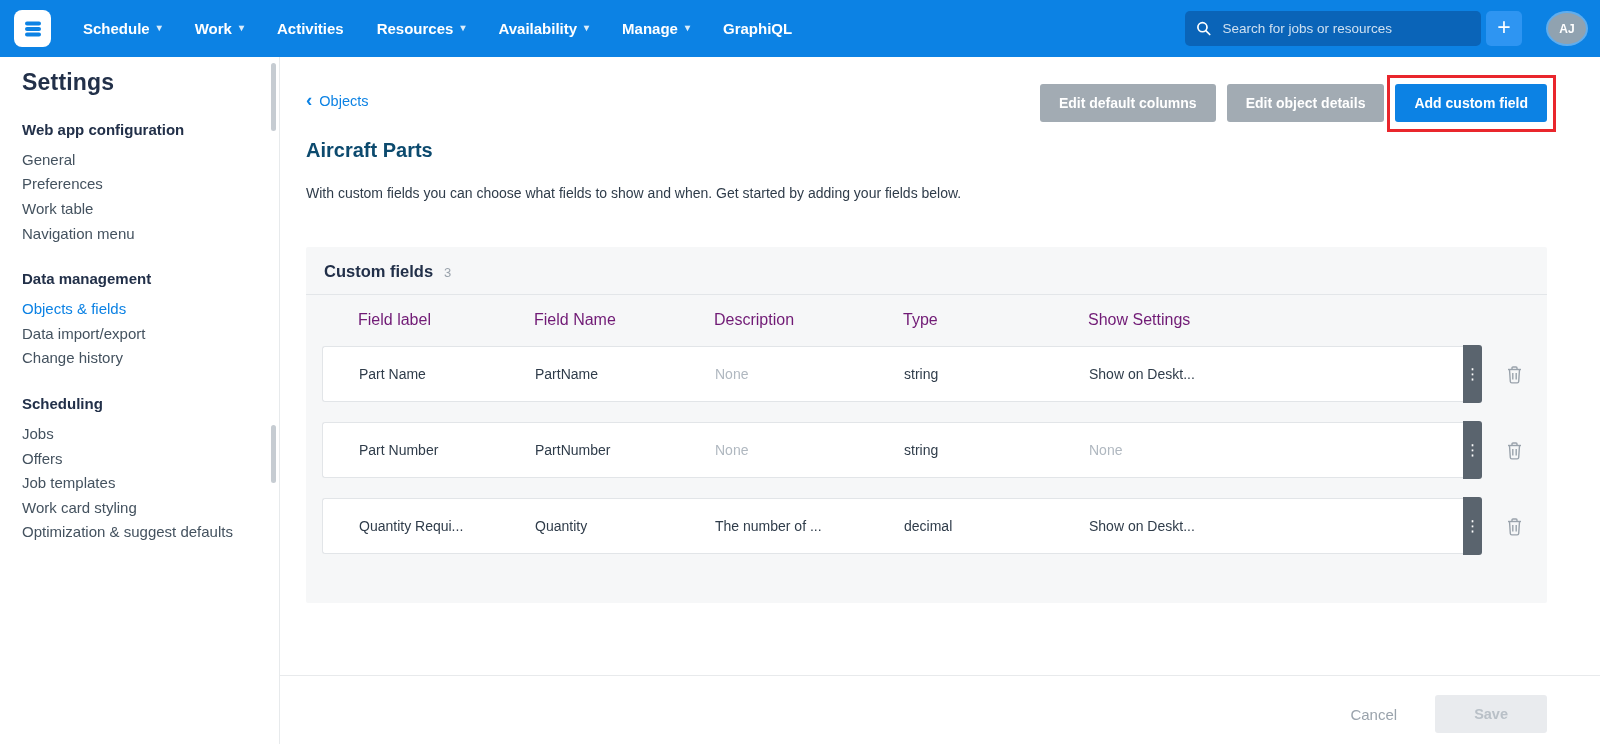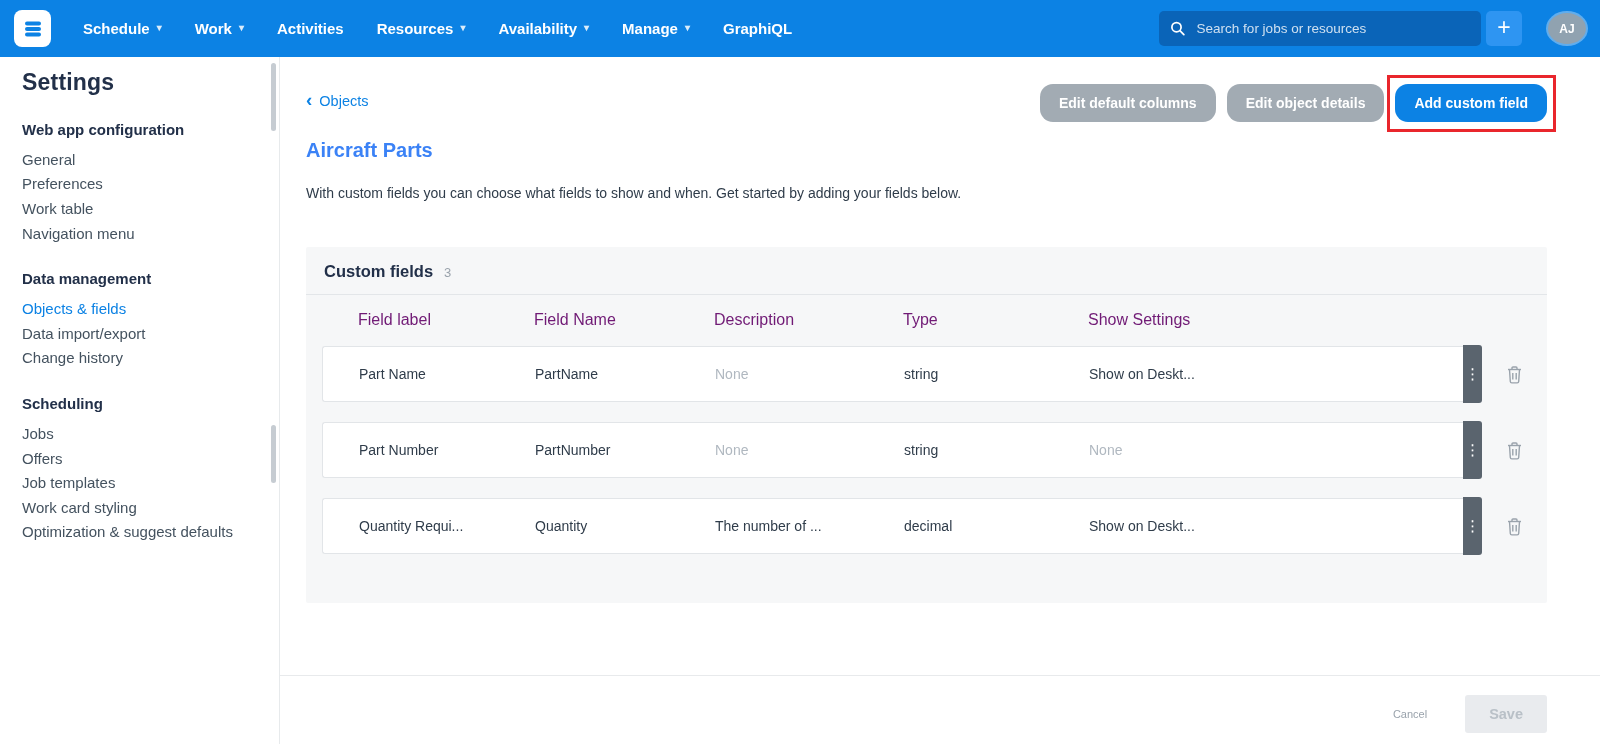--- a/index.html
+++ b/index.html
@@ -21,21 +21,21 @@
   }
   .topnav { display:flex; align-items:center; gap:33px; }
   .nav-item {
     color:#fff; font-size:15px; font-weight:600; display:flex;
     align-items:flex-start; gap:7px; cursor:pointer; white-space:nowrap;
   }
   .chev { font-size:10px; opacity:.85; margin-top:2px; }
   .topbar-right { margin-left:auto; display:flex; align-items:center; }
   .search {
     display:flex; align-items:center; gap:9px; background:#0a64b8;
-    border-radius:5px; height:35px; width:322px; padding:0 11px;
+    border-radius:5px; height:35px; width:296px; padding:0 11px;
   }
   .search input {
     background:transparent; border:none; outline:none; color:#fff;
     font-size:13.5px; width:100%; font-family:inherit;
   }
   .search input::placeholder { color:rgba(255,255,255,.8); }
   .plus-btn {
     width:36px; height:35px; margin-left:5px; background:#2e95f2; color:#fff;
     border:none; border-radius:5px; font-size:23px; line-height:1;
     display:flex; align-items:center; justify-content:center; cursor:pointer;
@@ -74,31 +74,31 @@
   
   .main { flex:1; padding:27px 53px 0 26px; position:relative; background:#fff; }
   .head-row { display:flex; align-items:flex-start; justify-content:space-between; }
   .breadcrumb {
     display:flex; align-items:center; gap:7px; color:#0c82e4; font-size:14.5px;
     cursor:pointer; text-decoration:none; margin-top:9px;
   }
   .bc-chev { font-size:19px; font-weight:700; line-height:12px; margin-top:-2px; }
   .head-buttons { display:flex; gap:11px; align-items:center; }
   .btn {
-    height:38px; border:none; border-radius:13px; font-size:14px; font-weight:600;
+    height:38px; border:none; border-radius:3px; font-size:14px; font-weight:600;
     color:#fff; padding:0 19px; cursor:pointer; font-family:inherit; white-space:nowrap;
   }
   .btn-gray { background:#a2abb3; }
   .btn-blue { background:#0c82e4; }
   .annotation-wrap { position:relative; }
   .red-box {
     position:absolute; left:-8px; right:-9px; top:-9px; bottom:-10px;
     border:3px solid #e9262c; pointer-events:none;
   }
-  .page-title { font-size:20px; font-weight:700; color:#3b82f6; margin:17px 0 0; }
+  .page-title { font-size:20px; font-weight:700; color:#0c4a6e; margin:17px 0 0; }
   .page-desc { font-size:14px; color:#2f3c4a; margin:23px 0 0; }
 
   
   .card { margin-top:46px; background:#f6f7f8; border-radius:2px; padding-bottom:30px; }
   .card-head {
     padding:15px 20px 13px 18px; display:flex; align-items:baseline; gap:11px;
     border-bottom:1px solid #e3e6e9;
   }
   .card-title { font-size:16.5px; font-weight:700; color:#223049; }
   .card-count { font-size:13px; color:#9aa3ac; }
@@ -119,26 +119,26 @@
     color:#fff; display:flex; align-items:center; justify-content:center;
     font-size:15px; cursor:pointer; flex:none; user-select:none;
   }
   .muted { color:#b0b8c0; }
   .trash { margin-left:15px; width:34px; display:flex; justify-content:center; cursor:pointer; }
 
   
   .footer-divider { margin:72px -53px 0 -26px; border-top:1px solid #e8eaec; }
   .footer { display:flex; justify-content:flex-end; align-items:center; gap:32px; margin-top:19px; }
   .cancel-btn {
-    background:none; border:none; color:#9aa3ac; font-size:11px;
+    background:none; border:none; color:#9aa3ac; font-size:15px;
     cursor:pointer; font-family:inherit;
   }
   .save-btn {
     background:#e9ebee; color:#b9c0c7; border:none; border-radius:3px; height:38px;
-    padding:0 24px; font-size:14.5px; font-weight:600; font-family:inherit; cursor:default;
+    padding:0 39px; font-size:14.5px; font-weight:600; font-family:inherit; cursor:default;
   }
 </style>
 </head>
 <body>
 
 <header class="topbar">
   <div class="logo">
     <svg width="22" height="22" viewBox="0 0 22 22" fill="#0c82e4">
       <rect x="3" y="3.5" width="16" height="4" rx="2"></rect>
       <rect x="3" y="9" width="16" height="4" rx="2"></rect>

